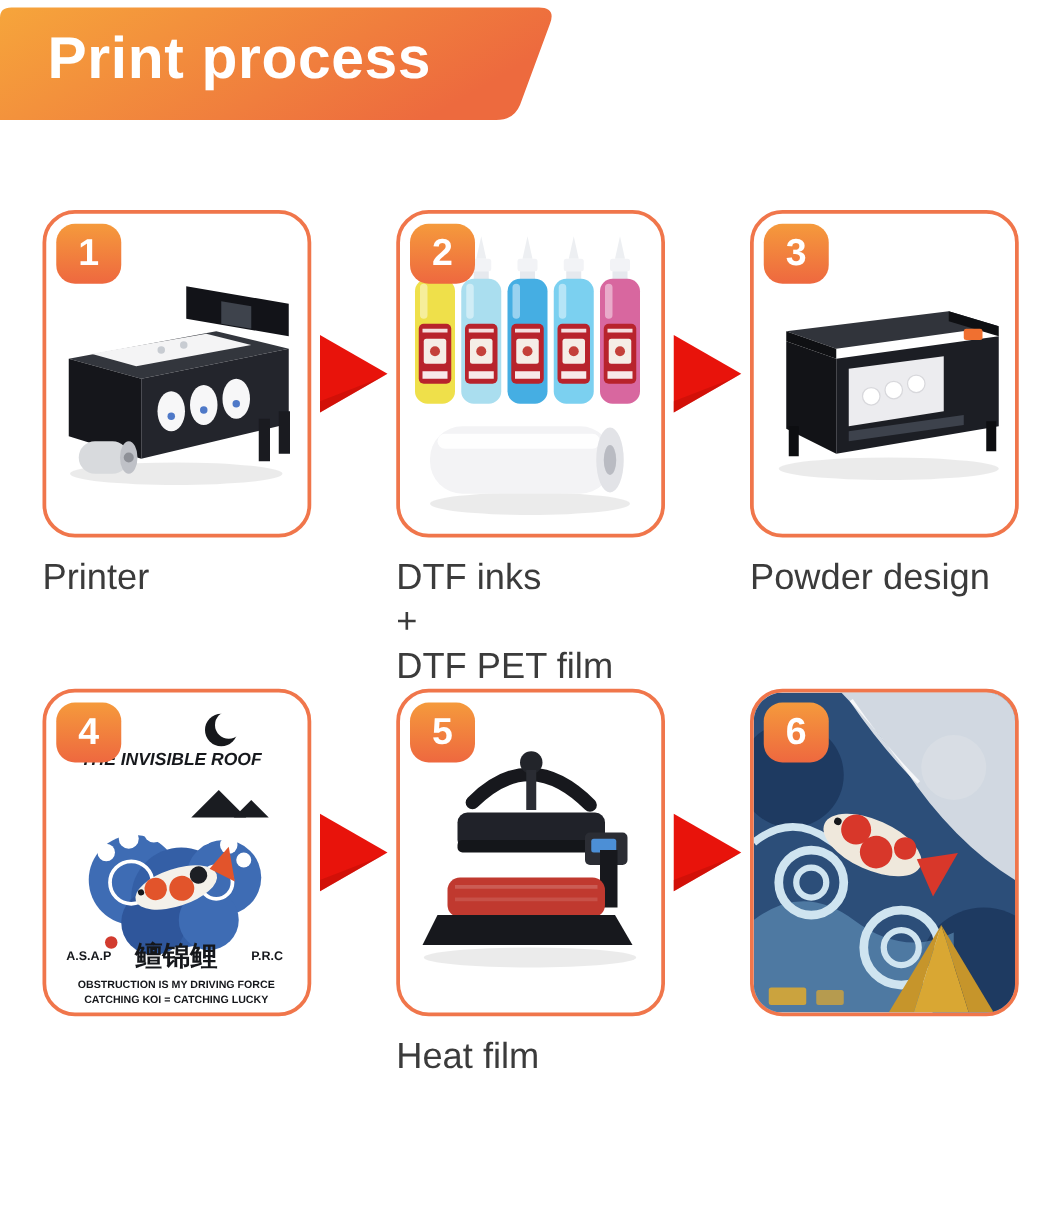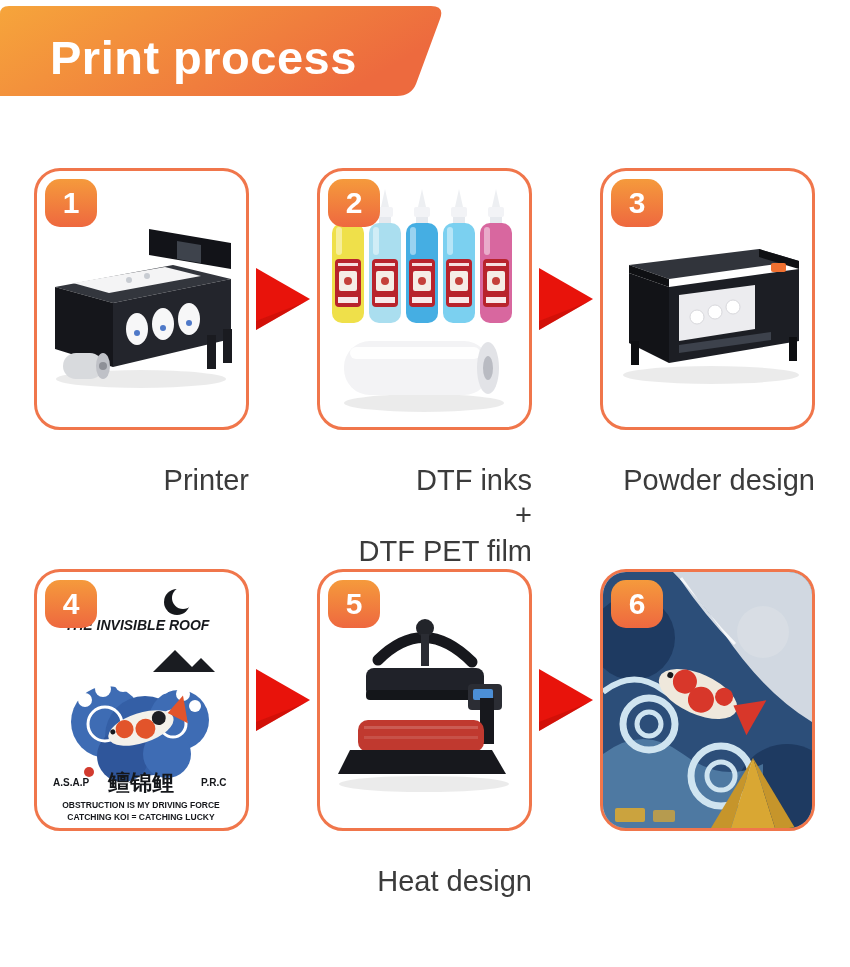--- a/index.html
+++ b/index.html
@@ -3,21 +3,21 @@
 <meta charset="utf-8">
 <style>
   html,body { margin:0; padding:0; background:#ffffff; }
   body { width:850px; font-family:"Liberation Sans", sans-serif; }
   .page { position:relative; width:850px; height:967px; background:#fff; overflow:hidden; }
 
   
   .banner { position:relative; width:462px; height:100px; }
   .banner svg { position:absolute; left:0; top:0; }
   .banner h1 {
-    position:absolute; left:38px; top:18px; margin:12px;
+    position:absolute; left:38px; top:18px; margin:0;
     font-size:47px; font-weight:700; color:#ffffff; letter-spacing:0.5px;
   }
 
   
   .row {
     display:grid;
     grid-template-columns:215px 68px 215px 68px 215px;
     padding:0 34px;
     align-items:center;
   }
@@ -40,23 +40,23 @@
   }
   .badge span { color:#fff; font-size:30px; font-weight:700; }
   .illus { position:absolute; inset:0; width:100%; height:100%; }
   .illus svg { width:100%; height:100%; display:block; }
 
   
   .arrow { display:flex; align-items:center; justify-content:center; }
 
   
   .caps .cap {
-    text-align:right; font-size:29px; line-height:1.22; font-weight:500;
+    text-align:left; font-size:29px; line-height:1.22; font-weight:500;
     color:#3B3B3B; white-space:pre-line;
-    padding-top:33px; min-height:99px; box-sizing:border-box;
+    padding-top:15px; min-height:99px; box-sizing:border-box;
     align-self:start;
   }
   .caps-1 .cap { min-height:114px; }
   .caps-2 .cap { min-height:100px; }
 </style>
 </head>
 <body>
 
 <div class="page">
 
@@ -374,16 +374,16 @@
               <path d="M70,0 L209,0 L209,150 Q160,120 120,60 Q95,25 70,0 Z" fill="#F5F6F8" opacity="0.82"></path>
               <path d="M78,6 Q104,44 132,72" stroke="#FFFFFF" stroke-width="3" fill="none" opacity="0.8"></path>
             </g>
           </g>
         </svg>
       </div>
     </div>
   </div>
 
   <div class="row caps caps-2">
-    <div class="cap col3">Heat design</div>
+    <div class="cap col3">Heat film</div>
   </div>
 
 </div>
 
 </body></html>

